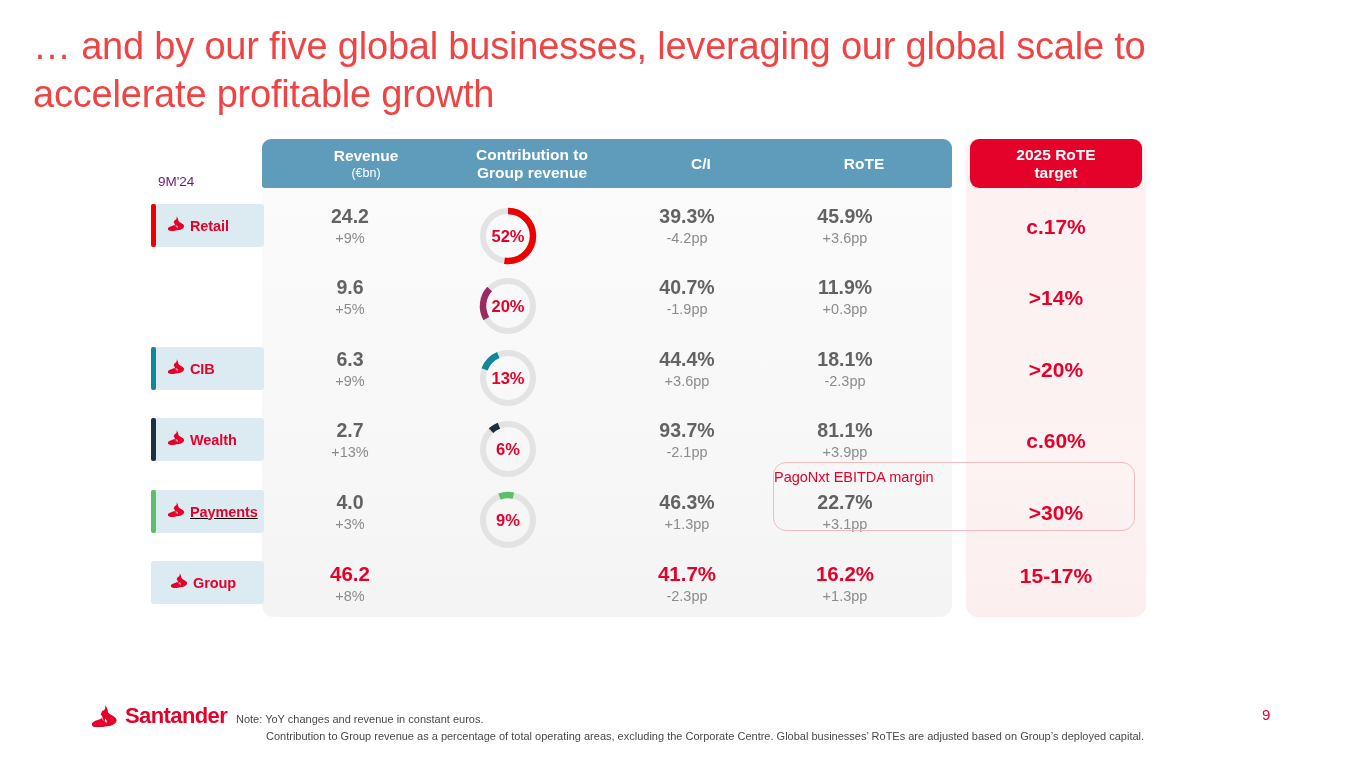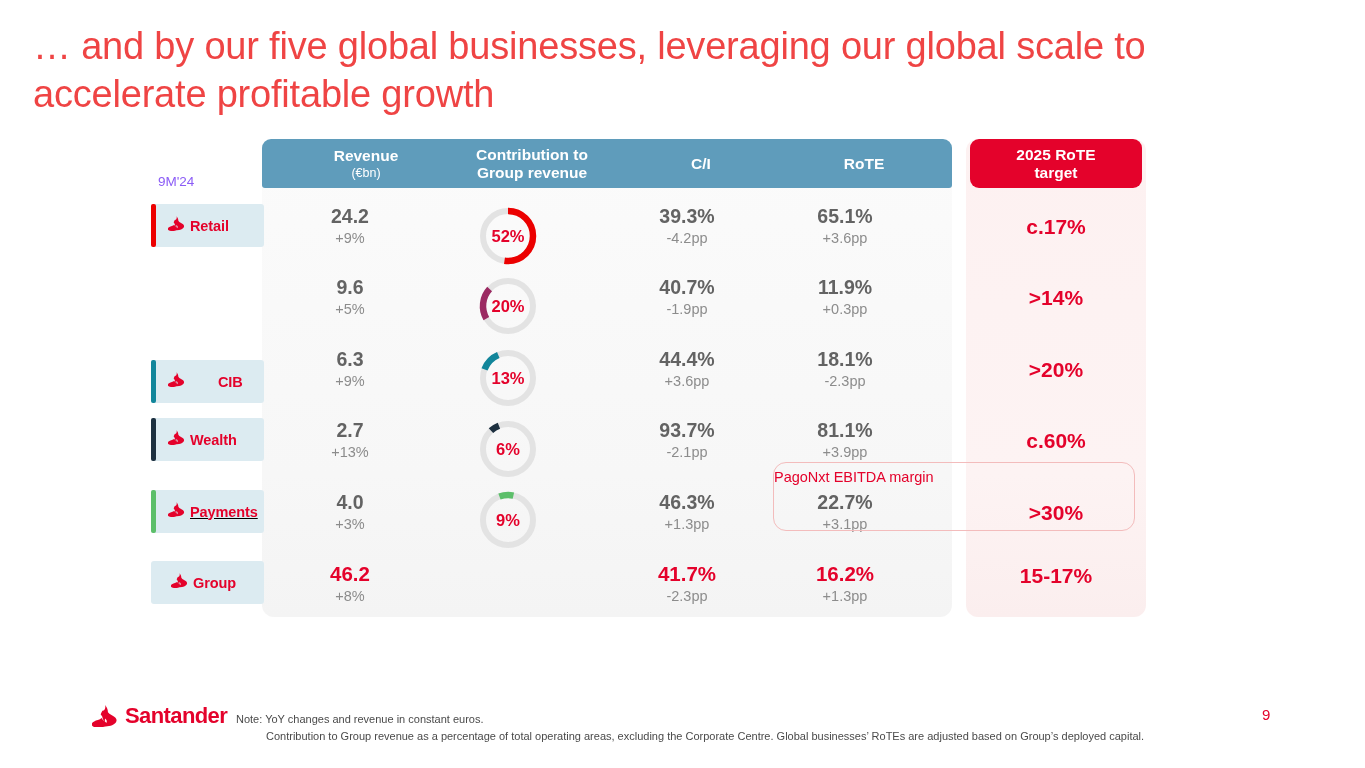--- a/index.html
+++ b/index.html
@@ -47,21 +47,21 @@
     font-weight:700;font-size:15.5px;line-height:1.12;text-align:center;
   }
   .hcell .sub{font-weight:400;font-size:12.5px;margin-top:2px;}
   .hcell .l2{font-weight:700;font-size:15.5px;}
 
   .head-red .hcell{color:#fff;}
 
   
   .period{
     position:absolute;left:158px;top:174px;
-    font-size:13.5px;color:#8b5cf6;
+    font-size:13.5px;color:#701a75;
   }
 
   
   .row{position:absolute;left:0;width:1365px;height:72px;}
 
   
   .chip{
     position:absolute;left:151px;width:113px;height:43px;
     background:#dcebf1;border-radius:3px;
     display:flex;align-items:center;
@@ -169,21 +169,21 @@
            <circle cx="31" cy="31" r="25" fill="none" stroke="#e3e3e3" stroke-width="6"></circle>
            <circle cx="31" cy="31" r="25" fill="none" stroke="#ec0000" stroke-width="6.5" stroke-dasharray="81.68 75.40" transform="rotate(-90 31 31)"></circle>
          </svg>
          <div class="lbl">52%</div>
         </div>
         <div class="mcell" style="left: 611px; top: 4px; width: 152px;">
           <div class="big">39.3%</div>
           <div class="small">-4.2pp</div>
         </div>
         <div class="mcell" style="left: 769px; top: 4px; width: 152px;">
-          <div class="big">65.1%</div>
+          <div class="big">45.9%</div>
           <div class="small">+3.6pp</div>
         </div>
         <div class="tcell" style="left: 966px; top: 14px; width: 180px;"><span>c.17%</span></div>
       </div>
       <div class="row" style="top: 272px;">
         <div class="mcell" style="left: 262px; top: 4px; width: 176px;">
           <div class="big">9.6</div>
           <div class="small">+5%</div>
         </div>
         <div class="donut" style="left: 477px; top: 3px;">
@@ -197,21 +197,21 @@
           <div class="big">40.7%</div>
           <div class="small">-1.9pp</div>
         </div>
         <div class="mcell" style="left: 769px; top: 4px; width: 152px;">
           <div class="big">11.9%</div>
           <div class="small">+0.3pp</div>
         </div>
         <div class="tcell" style="left: 966px; top: 14px; width: 180px;"><span>&gt;14%</span></div>
       </div>
       <div class="row" style="top: 344px;">
-        <div class="chip" style="top: 16px; gap: 28px;">
+        <div class="chip" style="top: 3px;">
           <span class="bar" style="background:#12869b"></span>
           <span class="flame"><svg width="17" height="15" viewBox="0 0 26 22">
       <path d="M13.6 0.7c2.4 3.3 2.9 6.6 1.5 9.1l-1.4 2.4c-1 1.7-1.1 3.6-.4 5.3l-1.2-1.6c-2.2-2.9-2.4-6.3-.9-8.9l1.4-2.4c.9-1.5 1-3.3.4-4.8z" fill="#e4022b"></path>
       <path d="M15.9 7.3c.6.4 1.1.9 1.5 1.5l4.5 2.6c2.6 1.5 3.4 3.7 2.1 5.9-1.3 2.3-5.5 4.1-10.5 4.1-2 0-3.9-.3-5.5-.8 2.9-.2 5.4-1.1 6.4-2.8.9-1.5.3-3.1-1.4-4.4l-3-2.3c-.6-.4-1-.9-1.3-1.5.2-1.1.7-2.2 1.3-3.2l.4-.6c1.7-1 3.7-1 5.5 1.5z" fill="#e4022b"></path>
       <path d="M9.6 13.1c.3.7.8 1.3 1.4 1.9l2.5 2c1.1.9 1.4 1.9.8 2.9-.9 1.6-4.2 2.7-8 2.7-1.3 0-2.6-.1-3.7-.4-1.9-.5-2.9-1.5-2.9-2.7 0-2 2.6-3.8 6.2-4.6 1.5-.3 2.7-.9 3.7-1.8z" fill="#e4022b"></path>
     </svg></span>
           <span class="nm">CIB</span>
         </div>
         <div class="mcell" style="left: 262px; top: 4px; width: 176px;">
           <div class="big">6.3</div>

